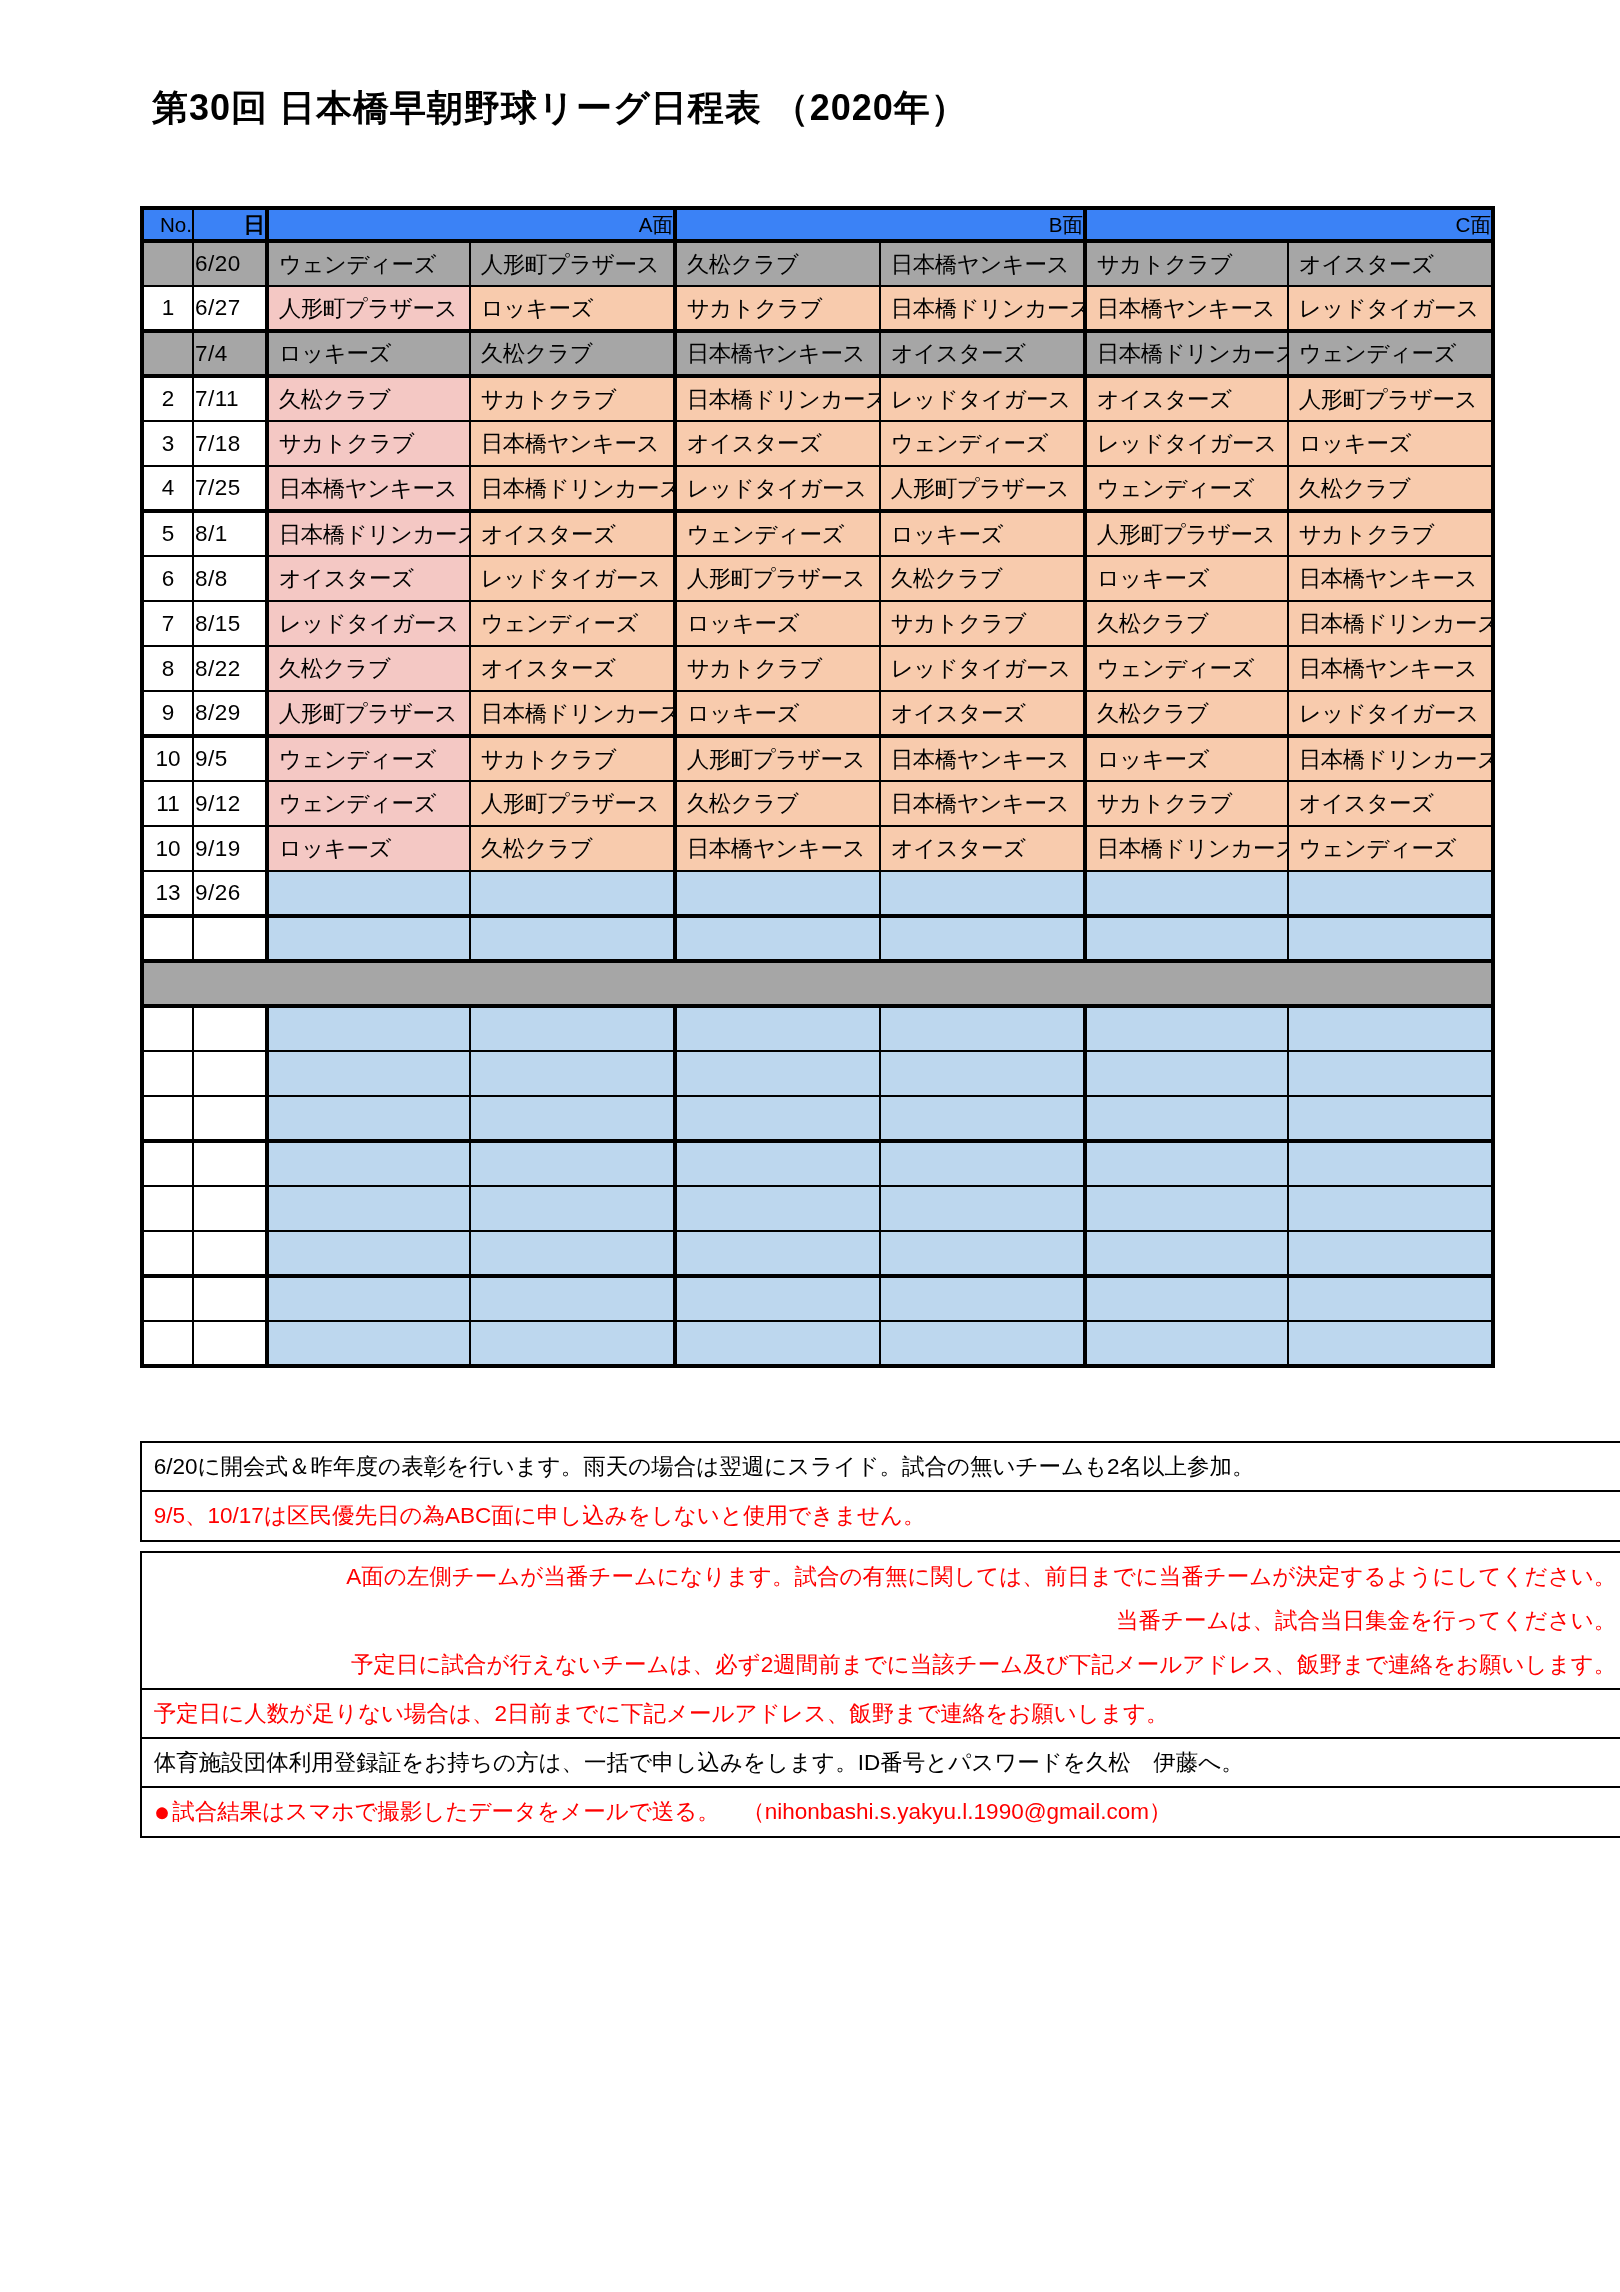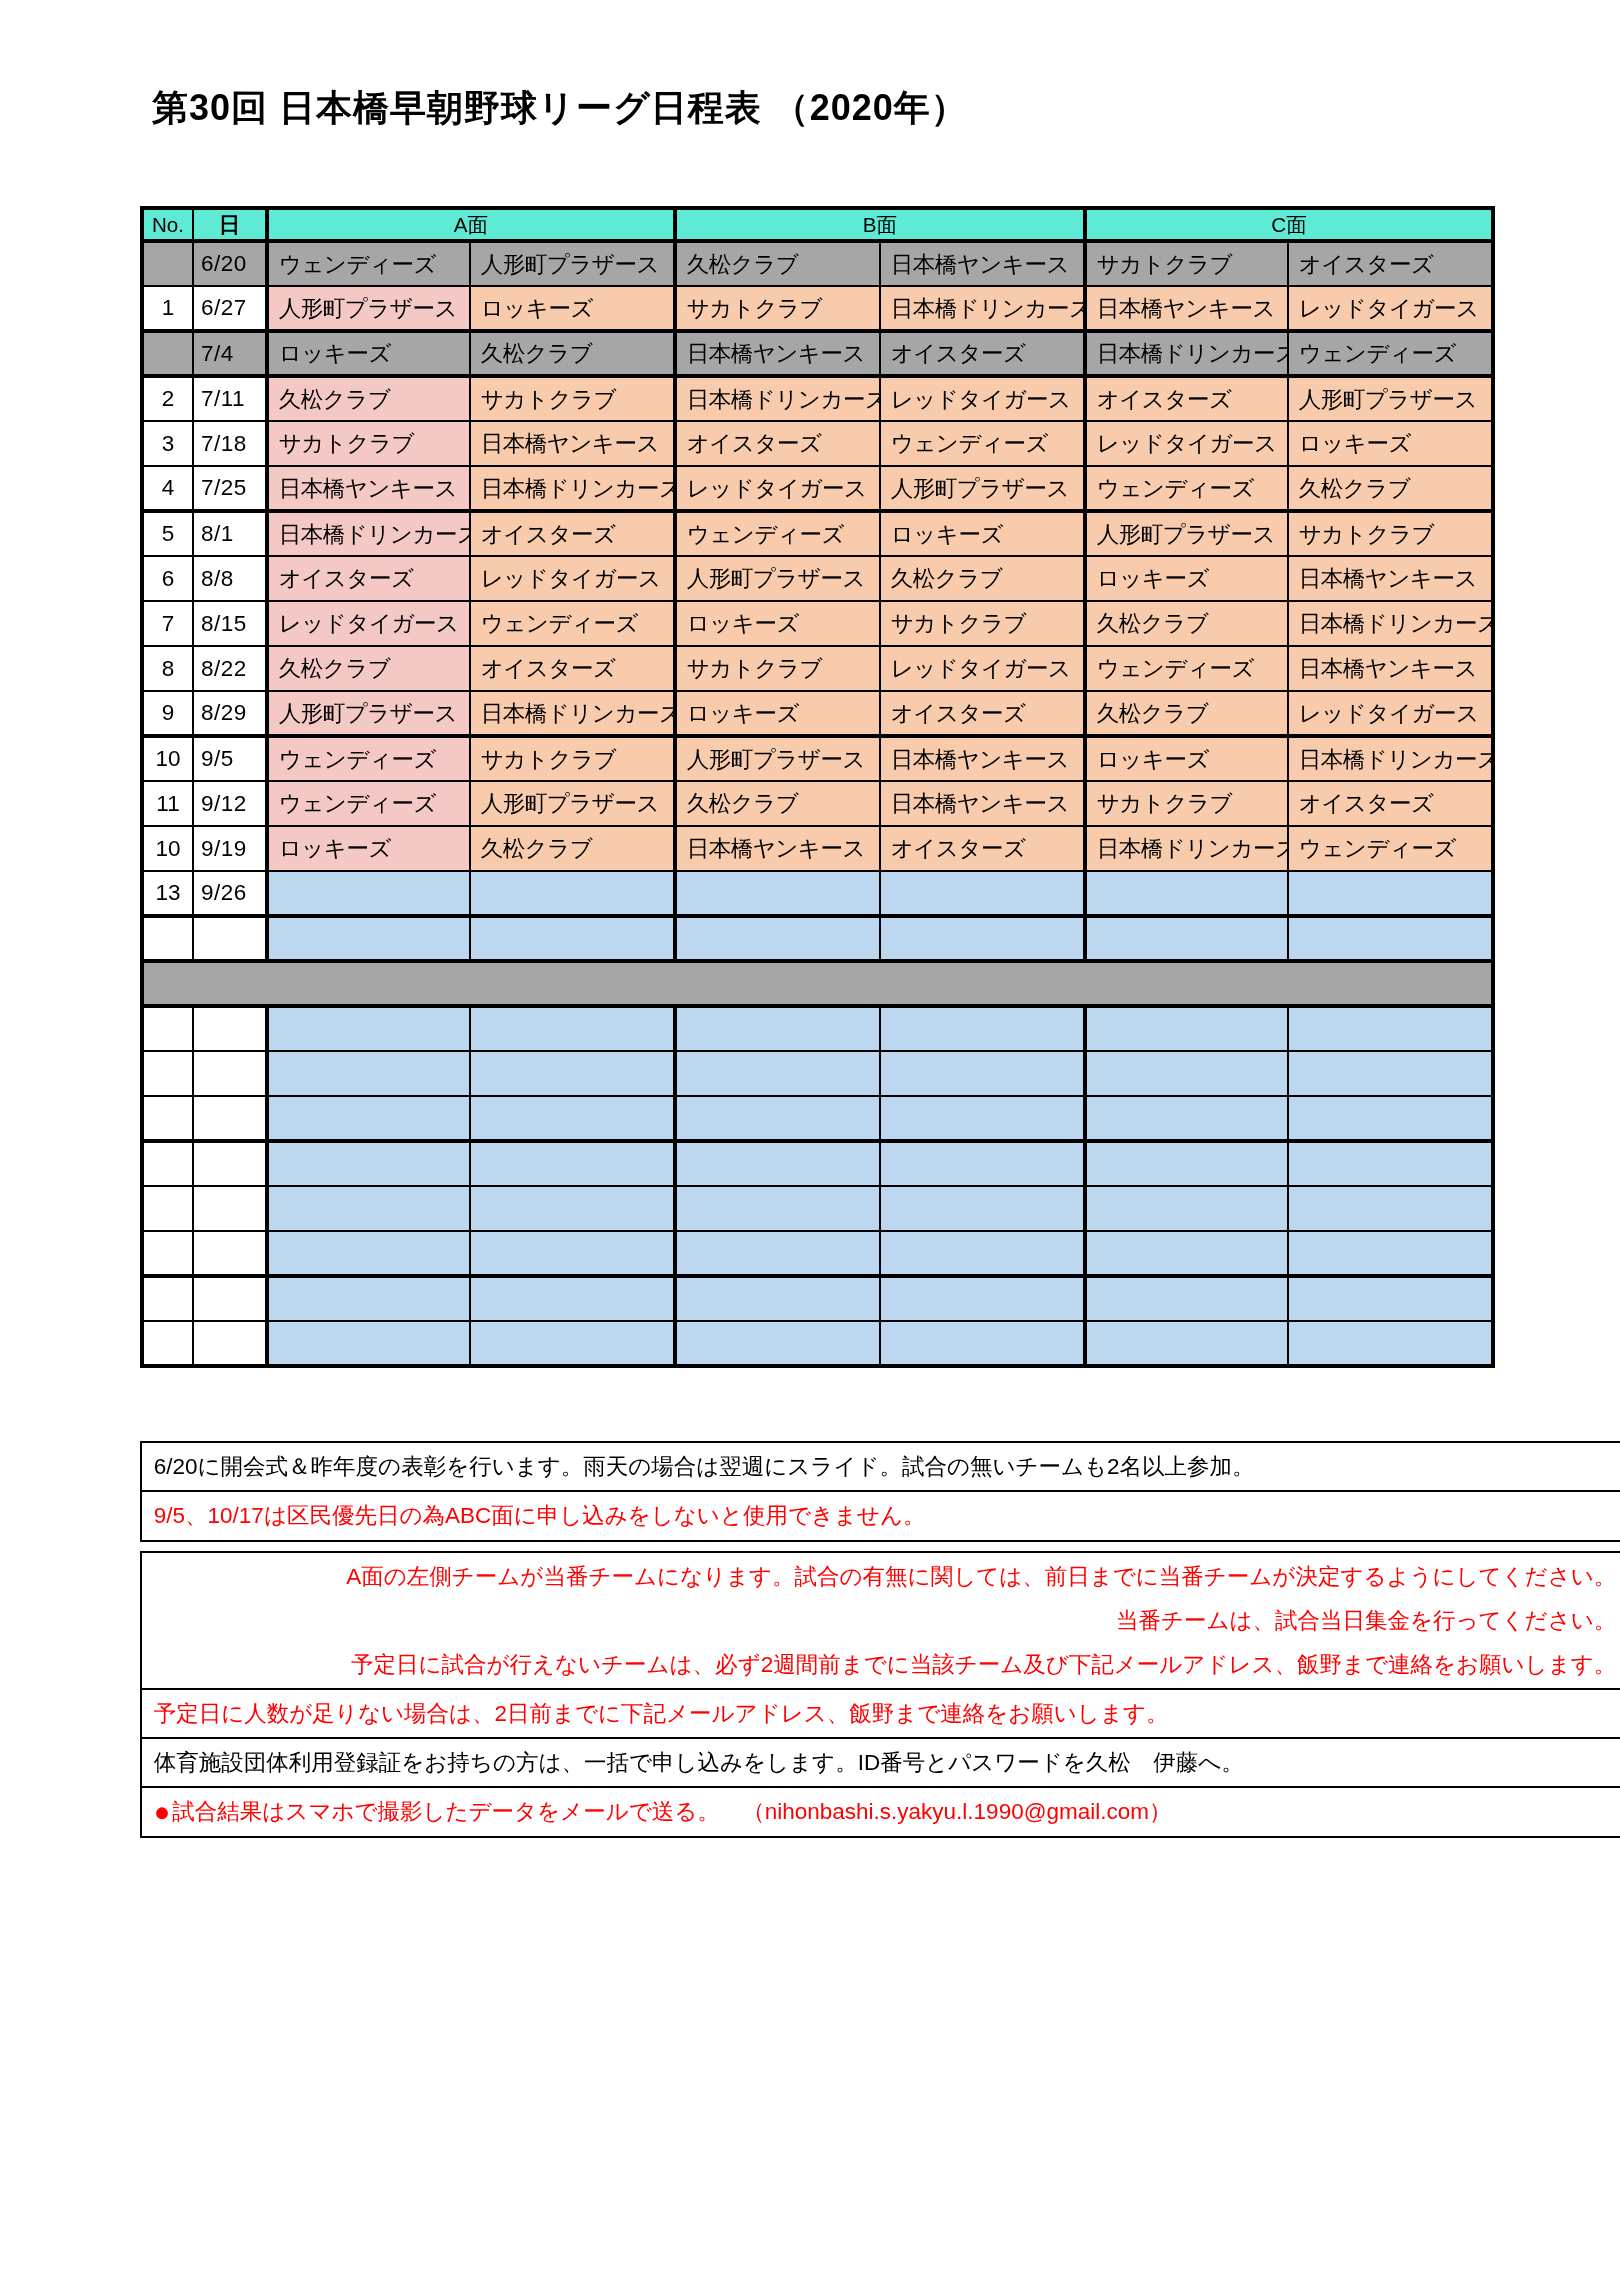--- a/index.html
+++ b/index.html
@@ -14,27 +14,27 @@
   table.sched{
     position:absolute;left:140px;top:206px;width:1351px;
     border-collapse:collapse;table-layout:fixed;
     border:4.9px solid #000;
   }
   .sched th,.sched td{
     border:2px solid #000;padding:0;box-sizing:border-box;
     overflow:hidden;white-space:nowrap;
   }
   .sched thead th{
-    height:33px;font-size:20.6px;font-weight:normal;text-align:center;
-    border-bottom:4.9px solid #000;background:#5eead4;
+    height:33px;font-size:20.6px;font-weight:normal;text-align:right;
+    border-bottom:4.9px solid #000;background:#3b82f6;
   }
   .sched thead th.hdr-date{font-weight:bold;font-size:21.6px;}
   .sched tbody td{height:45px;font-size:22.5px;}
   td.c-no{text-align:center;font-size:21.6px;}
-  td.c-date{padding-left:7px;font-size:21.6px;letter-spacing:0.5px;}
+  td.c-date{padding-left:1px;font-size:21.6px;letter-spacing:0.5px;}
   td.c-team{padding-left:9.8px;letter-spacing:-0.5px;}
   .thickl{border-left-width:4.9px !important;}
   .thickb{border-bottom-width:4.9px !important;}
   .bg-gray{background:var(--gray);}
   .bg-pink{background:var(--pink);}
   .bg-orange{background:var(--orange);}
   .bg-blue{background:var(--blue);}
   tr.separator td{background:var(--gray);height:45px;}
   .notes{position:absolute;left:140px;top:1444px;width:1490px;}
   .note-box{

